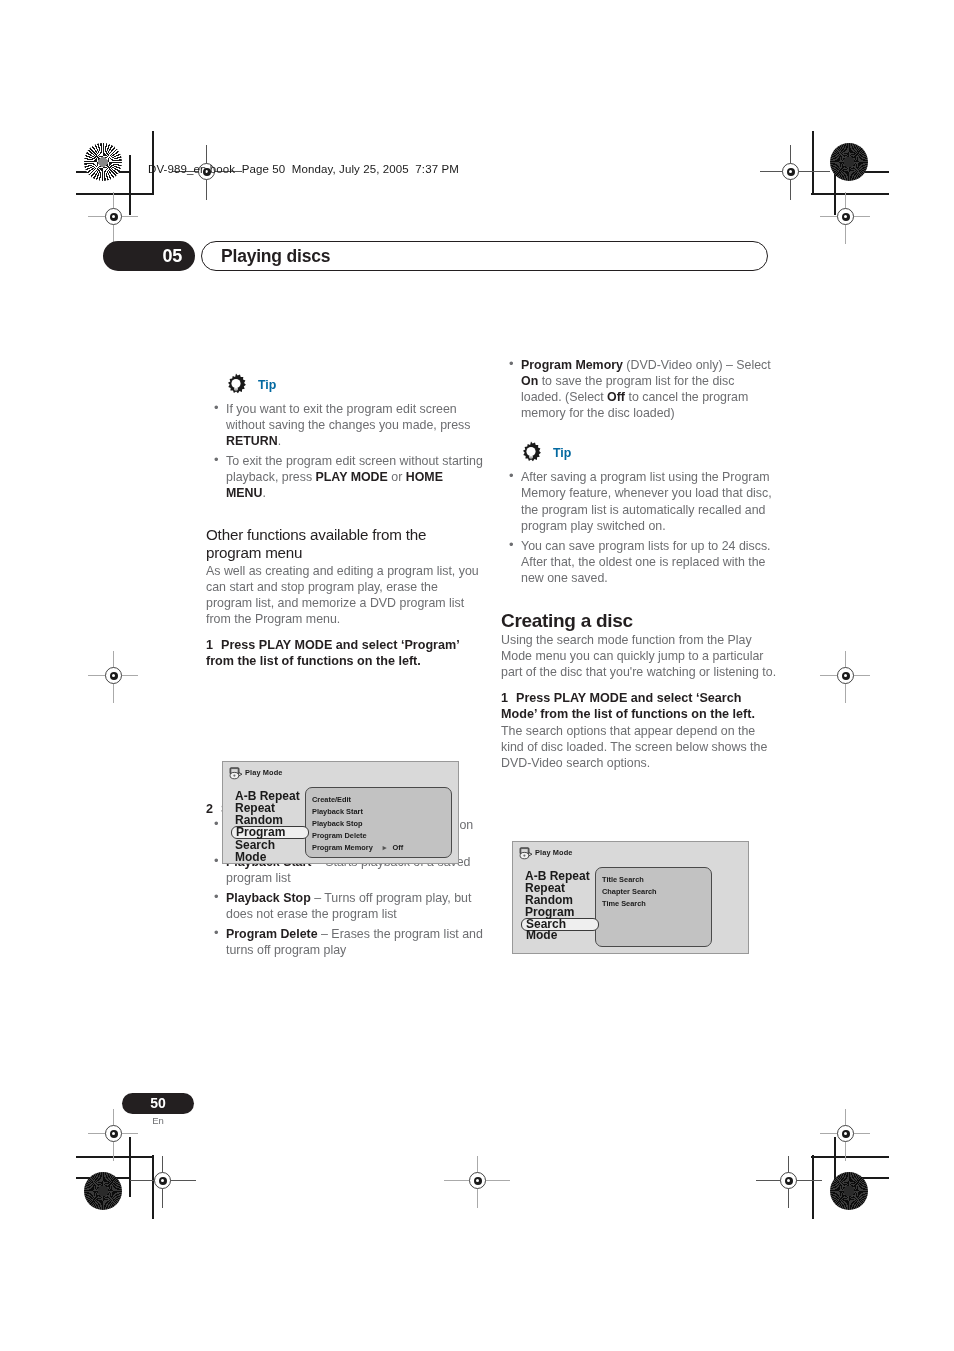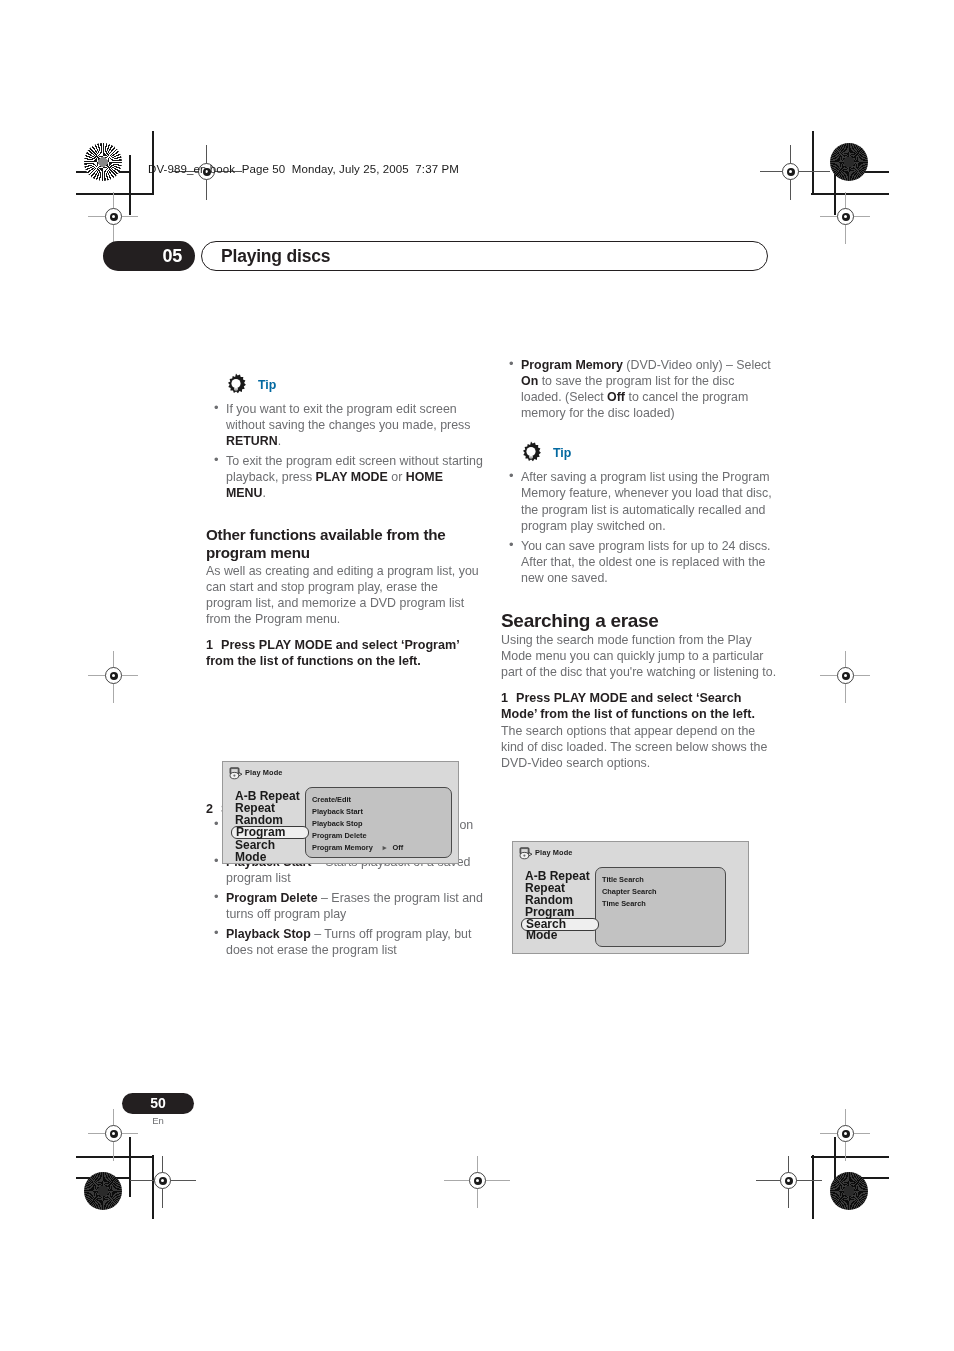--- a/index.html
+++ b/index.html
@@ -135,21 +135,21 @@
   }
   .step .num { margin-right: 8px; }
 
   .body-p {
     margin: 0;
     color: #6d6e71;
   }
 
   .h2 {
     font-size: 15.2px;
-    font-weight: bold;
+    font-weight: normal;
     color: #231f20;
     line-height: 18.6px;
     margin: 0;
     letter-spacing: -0.2px;
   }
   .h1 {
     font-size: 19px;
     font-weight: bold;
     color: #231f20;
     line-height: 22px;
@@ -394,22 +394,22 @@
 
   <p class="step"><span class="num">1</span><span>Press PLAY MODE and select ‘Program’ from the list of functions on the left.</span></p>
 
   <div style="height:132px;"></div>
 
   <p class="step"><span class="num">2</span><span>Select a program play function.</span></p>
 
   <ul class="bullets">
     <li><b class="k">Create/Edit</b> – See <i class="k">Creating a program list</i> on page 47</li>
     <li><b class="k">Playback Start</b> – Starts playback of a saved program list</li>
+    <li><b class="k">Playback Stop</b> – Turns off program play, but does not erase the program list</li>
     <li><b class="k">Program Delete</b> – Erases the program list and turns off program play</li>
-    <li><b class="k">Playback Stop</b> – Turns off program play, but does not erase the program list</li>
   </ul>
 </div>
 
 <div class="osd" style="left:222px; top:761px; width:237px; height:103px;">
   <span class="osd-icon">
     <svg viewBox="0 0 14 13" width="14" height="13" aria-hidden="true">
       <rect x="1" y="0.8" width="9" height="6.2" rx="1" fill="#6f6f6f" stroke="#2a2a2a" stroke-width="0.8"></rect>
       <rect x="2.4" y="2.1" width="6.2" height="3.6" fill="#d9d9d9"></rect>
       <ellipse cx="5.4" cy="8.6" rx="4.3" ry="3.2" fill="#f2f2f2" stroke="#2a2a2a" stroke-width="0.8"></ellipse>
       <circle cx="5.4" cy="8.6" r="1.1" fill="#6f6f6f"></circle>
@@ -457,42 +457,42 @@
     <span class="tip-label">Tip</span>
   </div>
 
   <ul class="bullets">
     <li>After saving a program list using the Program Memory feature, whenever you load that disc, the program list is automatically recalled and program play switched on.</li>
     <li>You can save program lists for up to 24 discs. After that, the oldest one is replaced with the new one saved.</li>
   </ul>
 
   <div class="spacer-20"></div>
 
-  <h1 class="h1">Searching a erase</h1>
+  <h1 class="h1">Creating a disc</h1>
   <p class="body-p">Using the search mode function from the Play Mode menu you can quickly jump to a particular part of the disc that you're watching or listening to.</p>
 
   <div class="spacer-10"></div>
 
   <p class="step"><span class="num">1</span><span>Press PLAY MODE and select ‘Search Mode’ from the list of functions on the left.</span></p>
   <p class="body-p">The search options that appear depend on the kind of disc loaded. The screen below shows the DVD-Video search options.</p>
 </div>
 
 <div class="osd" style="left:512px; top:841px; width:237px; height:113px;">
   <span class="osd-icon">
     <svg viewBox="0 0 14 13" width="14" height="13" aria-hidden="true">
       <rect x="1" y="0.8" width="9" height="6.2" rx="1" fill="#6f6f6f" stroke="#2a2a2a" stroke-width="0.8"></rect>
       <rect x="2.4" y="2.1" width="6.2" height="3.6" fill="#d9d9d9"></rect>
       <ellipse cx="5.4" cy="8.6" rx="4.3" ry="3.2" fill="#f2f2f2" stroke="#2a2a2a" stroke-width="0.8"></ellipse>
       <circle cx="5.4" cy="8.6" r="1.1" fill="#6f6f6f"></circle>
       <path d="M10 5.6 L13 7.2 L10 8.8" fill="none" stroke="#2a2a2a" stroke-width="0.8"></path>
     </svg>
   </span>
   <div class="osd-title">Play Mode</div>
 
-  <div class="panel" style="left:82px; top:25px; width:131px; height:80px; padding:6px 0 0 6px;">
+  <div class="panel" style="left:82px; top:25px; width:117px; height:80px; padding:6px 0 0 6px;">
     <div class="pi">Title Search</div>
     <div class="pi">Chapter Search</div>
     <div class="pi">Time Search</div>
   </div>
 
   <div class="menu-left">
     <div class="mi">A-B Repeat</div>
     <div class="mi">Repeat</div>
     <div class="mi">Random</div>
     <div class="mi">Program</div>

